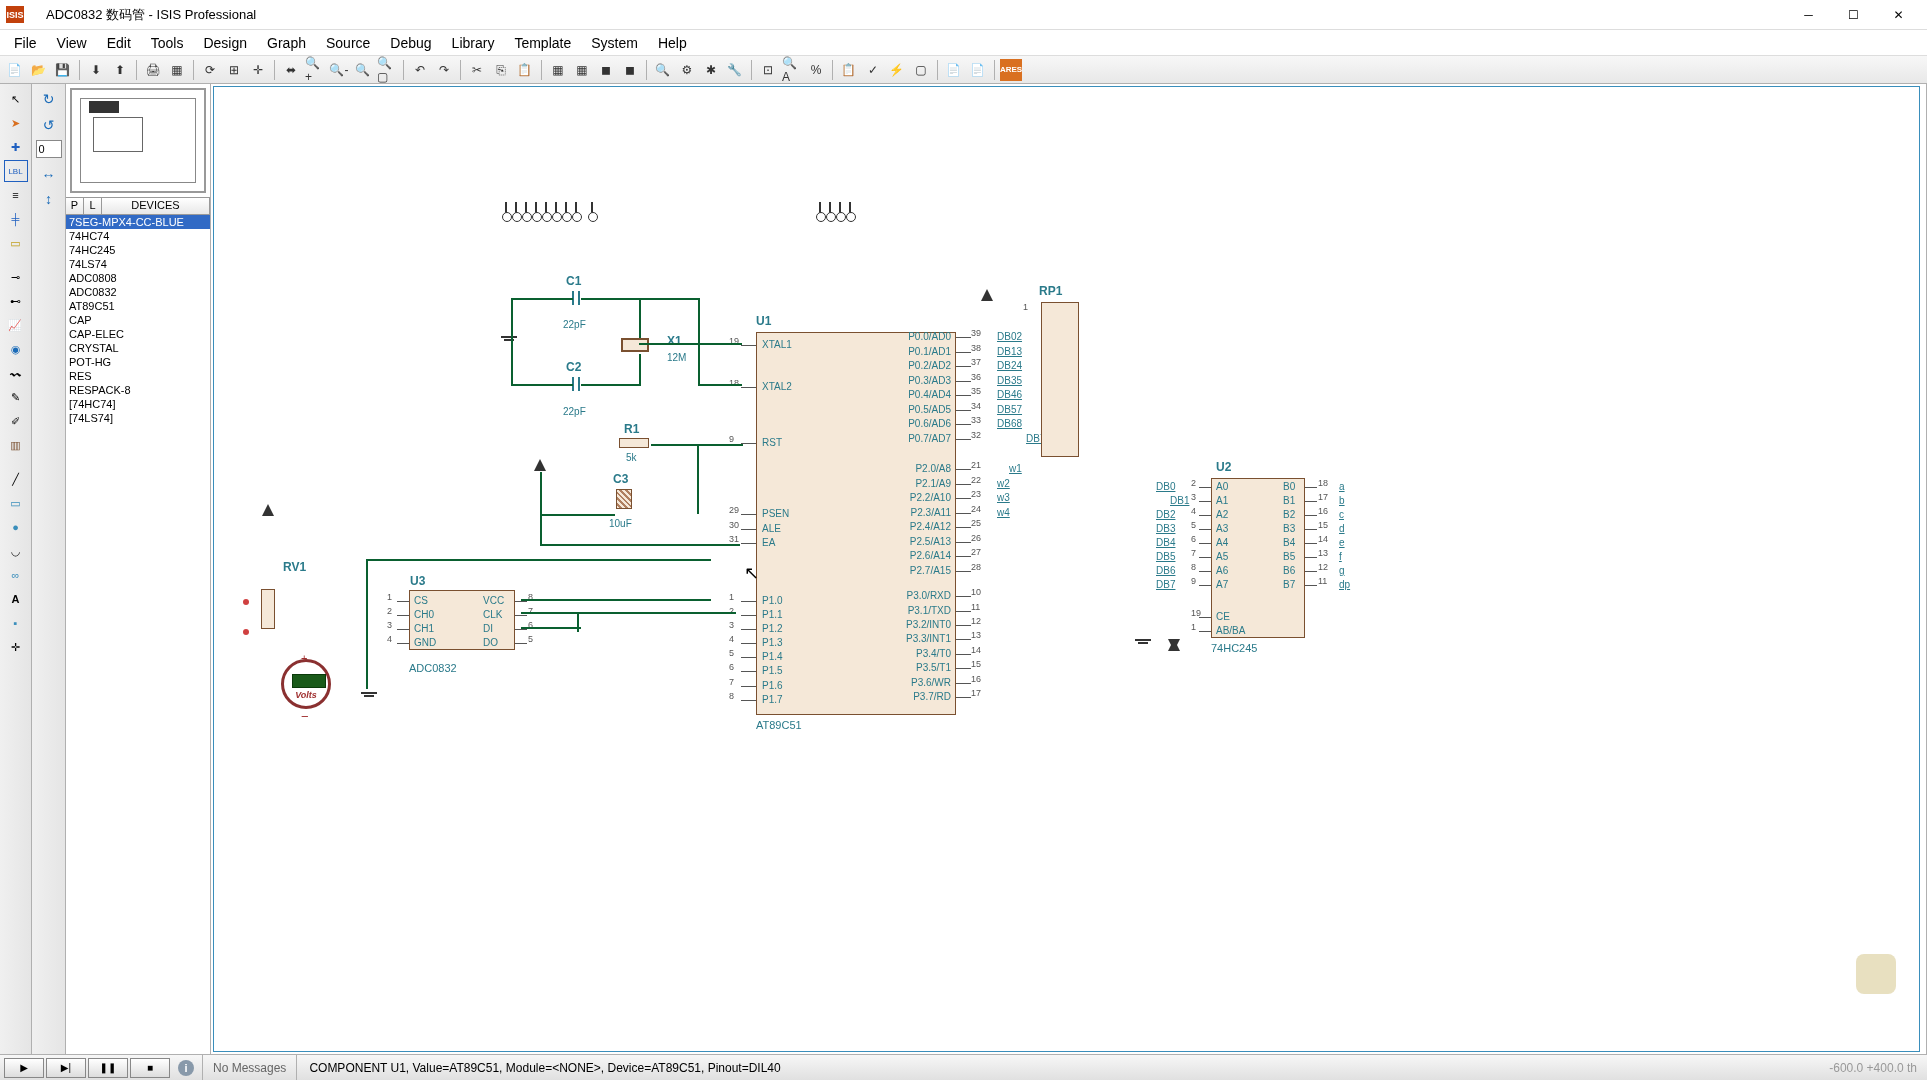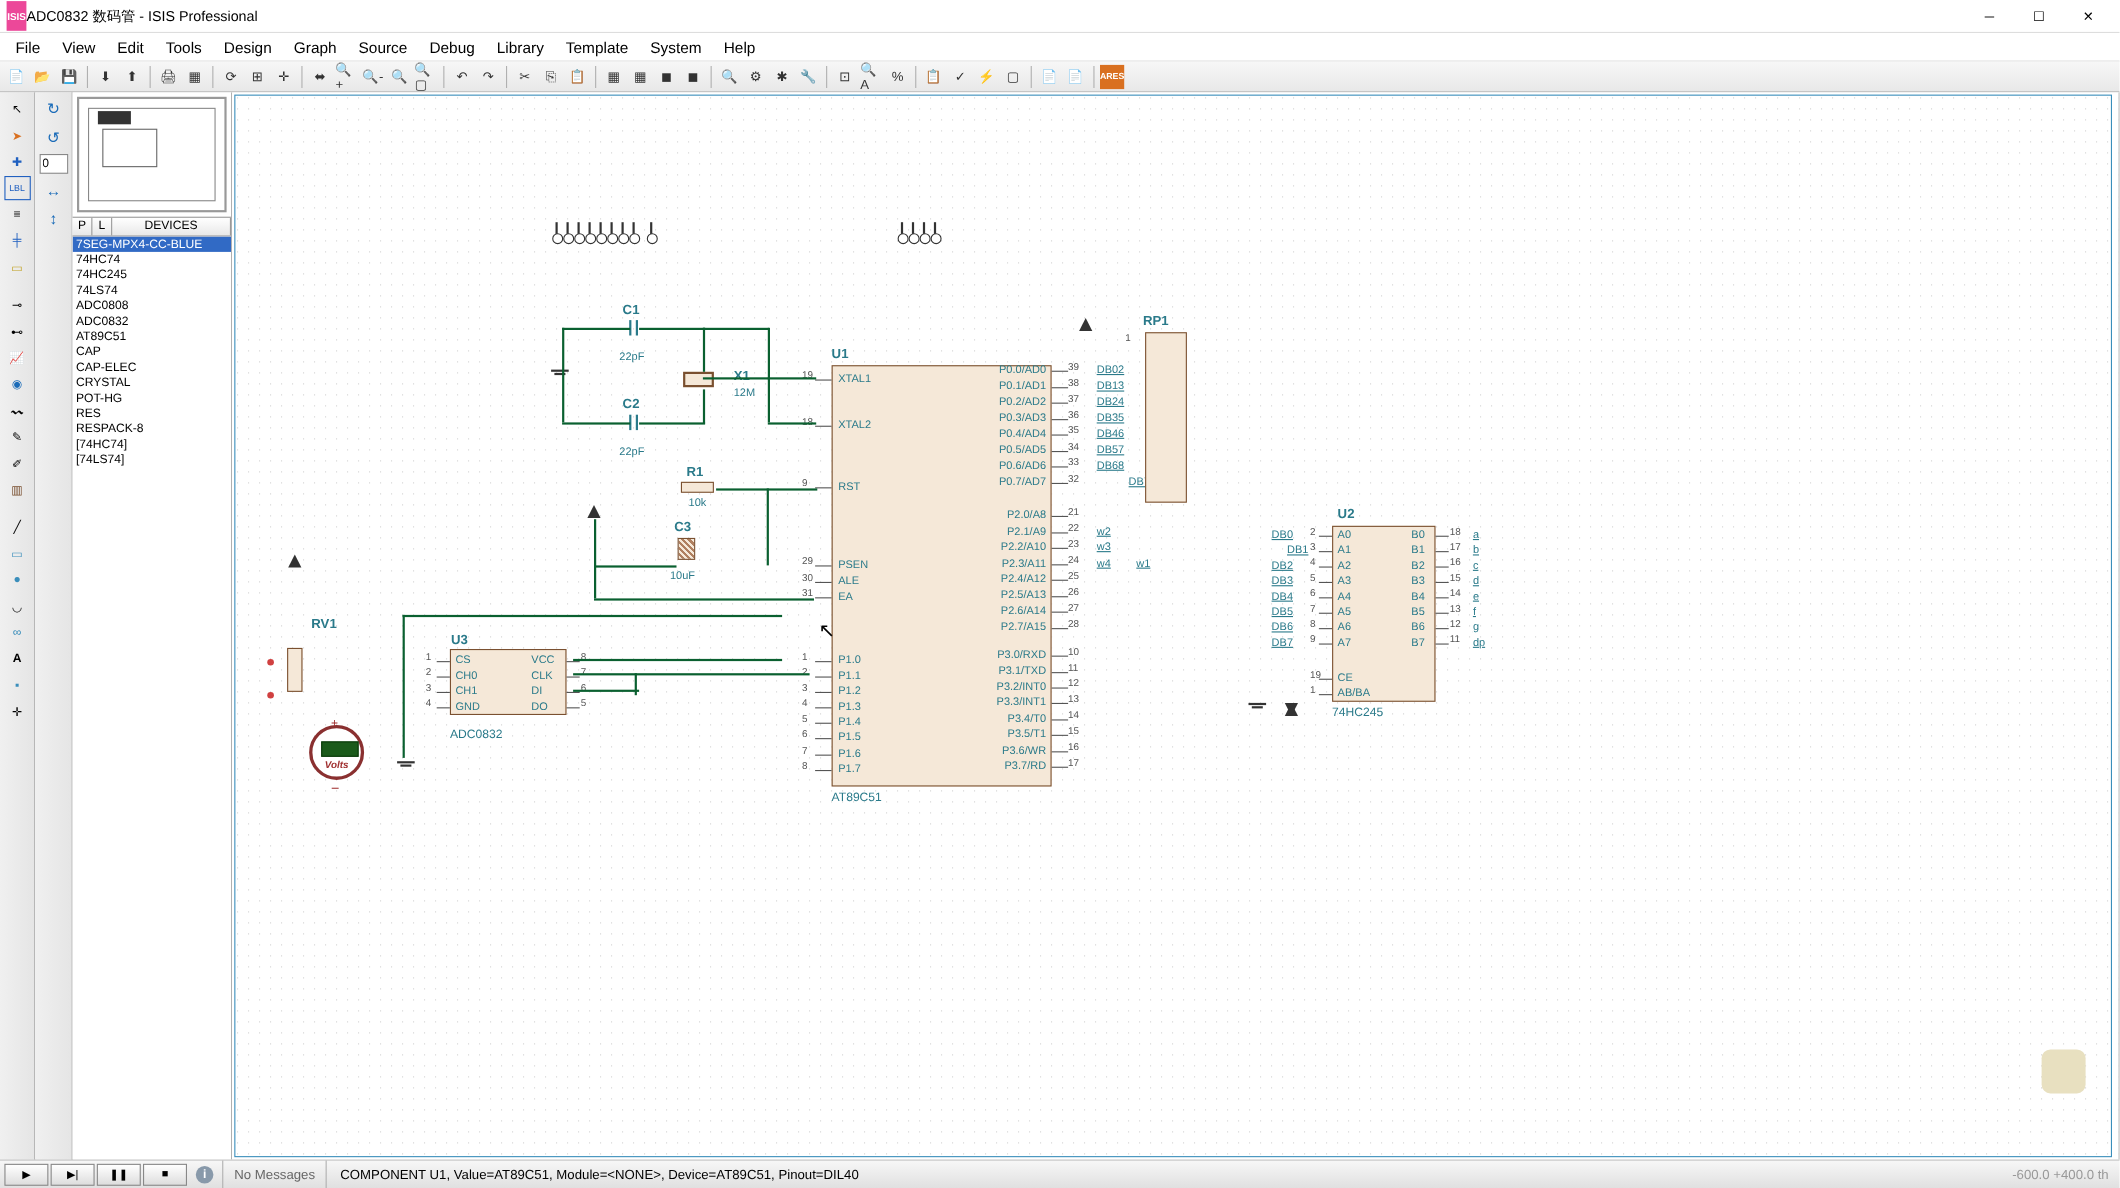--- a/index.html
+++ b/index.html
@@ -1,20 +1,20 @@
 <!DOCTYPE html>
 <html><head>
 <meta charset="utf-8">
 <style>
 * { box-sizing: border-box; margin: 0; padding: 0; font-family: "Segoe UI", Tahoma, sans-serif; }
 body { background: #fff; overflow: hidden; width: 1927px; height: 1080px; }
 
 
 .titlebar { height: 30px; background: #fff; display: flex; align-items: center; padding: 0 6px; border-bottom: 1px solid #ddd; }
-.titlebar .app-icon { width: 18px; height: 27px; background: #ec4899; margin-right: 0; font-size: 9px; color: #fff; display:flex; align-items:center; justify-content:center; font-weight:bold; }
+.titlebar .app-icon { width: 18px; height: 17px; background: #c2410c; margin-right: 22px; font-size: 9px; color: #fff; display:flex; align-items:center; justify-content:center; font-weight:bold; }
 .titlebar .title { font-size: 13px; color: #000; }
 .titlebar .wincontrols { margin-left: auto; display: flex; }
 .titlebar .wincontrols div { width: 45px; height: 28px; display: flex; align-items: center; justify-content: center; font-size: 12px; color: #000; }
 
 
 .menubar { height: 26px; background: #fff; display: flex; align-items: center; padding: 0 4px; border-bottom: 1px solid #ddd; }
 .menubar span { padding: 3px 10px; font-size: 14px; cursor: default; }
 
 
 .toolbar { height: 28px; background: linear-gradient(#f7f7f7,#e8e8e8); border-bottom: 1px solid #b0b0b0; display: flex; align-items: center; padding: 0 4px; gap: 2px; }
@@ -303,21 +303,21 @@
         <div class="cap-plate" style="left:5px;top:0;width:2px;height:14px;"></div>
       </div>
       <span class="comp-val" style="left:352px;top:322px;">22pF</span>
 
       <span class="comp-label" style="left:456px;top:250px;">X1</span>
       <div class="crystal" style="left:410px;top:254px;"></div>
       <span class="comp-val" style="left:456px;top:268px;">12M</span>
 
       <span class="comp-label" style="left:413px;top:338px;">R1</span>
       <div class="resistor" style="left:408px;top:354px;"></div>
-      <span class="comp-val" style="left:415px;top:368px;">10k</span>
+      <span class="comp-val" style="left:415px;top:368px;">5k</span>
 
       <span class="comp-label" style="left:402px;top:388px;">C3</span>
       <div style="position:absolute;left:405px;top:405px;width:16px;height:20px;border:1.5px solid #7a5030;background:repeating-linear-gradient(45deg,#f5e8d8,#f5e8d8 2px,#b08060 2px,#b08060 4px);"></div>
       <span class="comp-val" style="left:398px;top:434px;">10uF</span>
 
       <span class="comp-label" style="left:72px;top:476px;">RV1</span>
       <div class="pot" style="left:50px;top:505px;">
         <div class="pot-body"></div>
         <div class="pot-knob" style="left:-18px;top:10px;"></div>
         <div class="pot-knob" style="left:-18px;top:40px;"></div>
@@ -416,21 +416,21 @@
      <div class="pin-line" style="left:745px;top:340px;width:15px;height:1px;"></div>
      <span class="pin-num" style="left:760px;top:331px;">33</span>
           <span class="pin-label" style="left:786px;top:334px;text-decoration:underline;">DB68</span>
           <span class="pin-label" style="left:688px;top:349px;text-align:right;width:52px;">P0.7/AD7</span>
      <div class="pin-line" style="left:745px;top:355px;width:15px;height:1px;"></div>
      <span class="pin-num" style="left:760px;top:346px;">32</span>
           <span class="pin-label" style="left:786px;top:349px;text-decoration:underline;margin-left:29px;">DB79</span>
           <span class="pin-label" style="left:688px;top:379px;text-align:right;width:52px;">P2.0/A8</span>
      <div class="pin-line" style="left:745px;top:385px;width:15px;height:1px;"></div>
      <span class="pin-num" style="left:760px;top:376px;">21</span>
-          <span class="pin-label" style="left:822px;top:379px;text-decoration:underline;margin-top:44px;">w1</span>
+          <span class="pin-label" style="left:798px;top:379px;text-decoration:underline;">w1</span>
           <span class="pin-label" style="left:688px;top:394px;text-align:right;width:52px;">P2.1/A9</span>
      <div class="pin-line" style="left:745px;top:400px;width:15px;height:1px;"></div>
      <span class="pin-num" style="left:760px;top:391px;">22</span>
           <span class="pin-label" style="left:786px;top:394px;text-decoration:underline;">w2</span>
           <span class="pin-label" style="left:688px;top:408px;text-align:right;width:52px;">P2.2/A10</span>
      <div class="pin-line" style="left:745px;top:414px;width:15px;height:1px;"></div>
      <span class="pin-num" style="left:760px;top:405px;">23</span>
           <span class="pin-label" style="left:786px;top:408px;text-decoration:underline;">w3</span>
           <span class="pin-label" style="left:688px;top:423px;text-align:right;width:52px;">P2.3/A11</span>
      <div class="pin-line" style="left:745px;top:429px;width:15px;height:1px;"></div>

